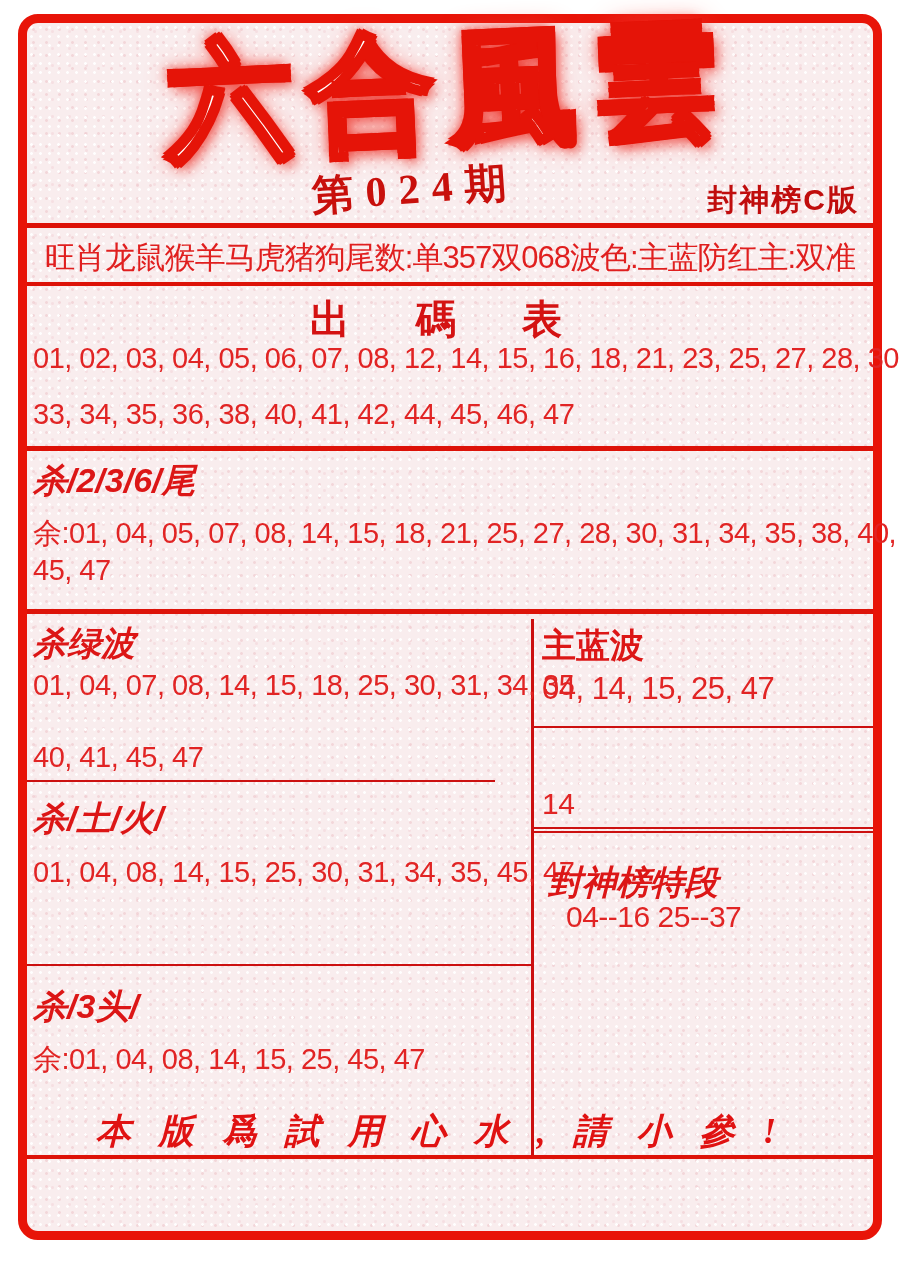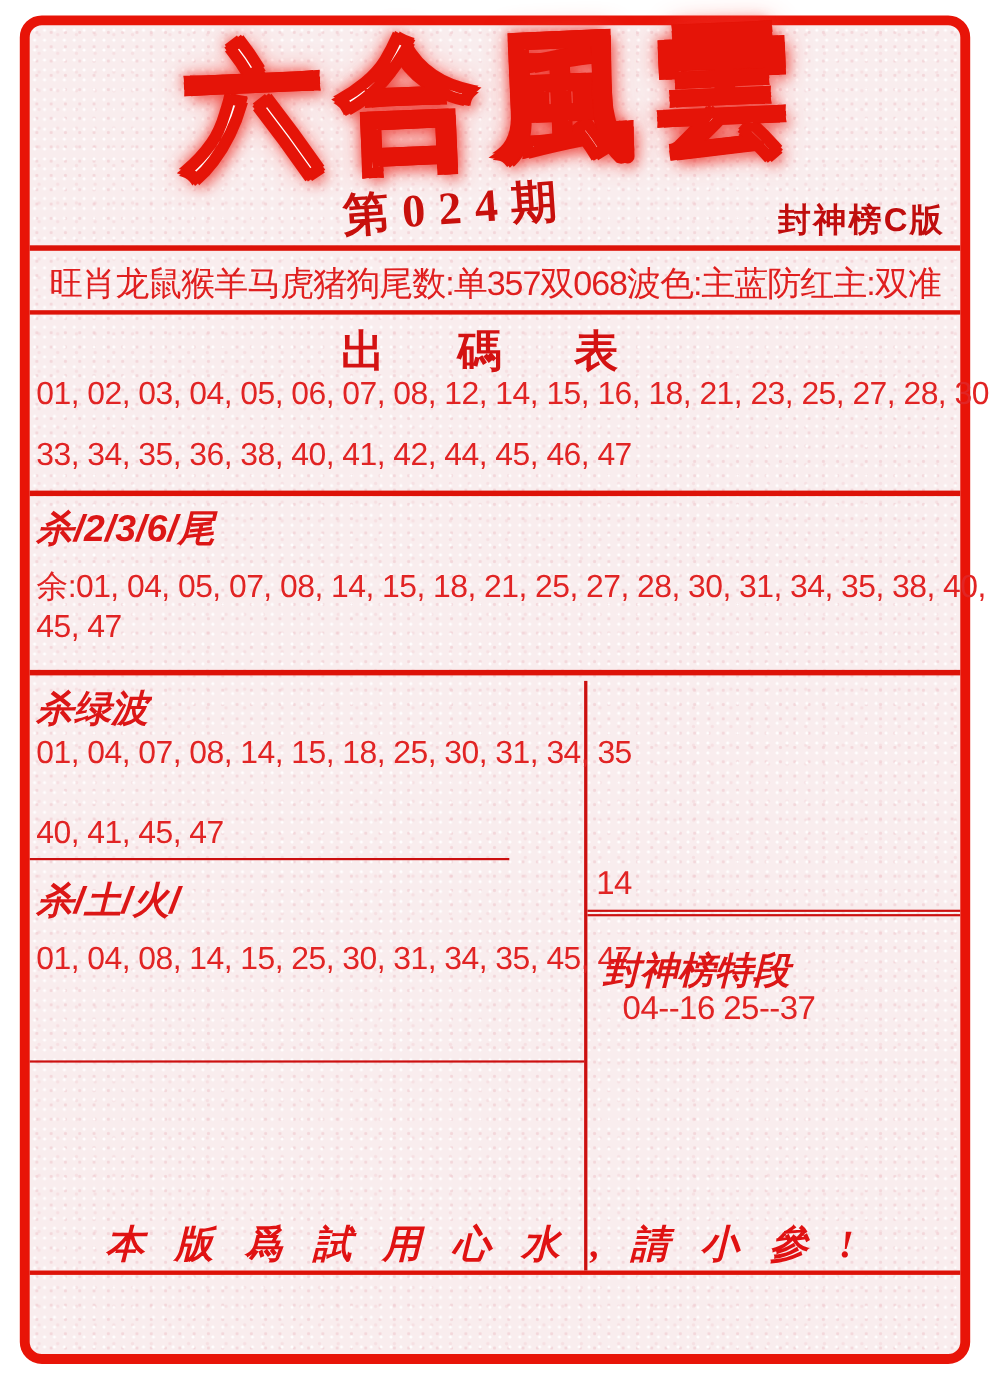--- a/index.html
+++ b/index.html
@@ -80,21 +80,21 @@
   .shawei-head{position:absolute;left:6px;top:2px;}
   .shawei-l1{position:absolute;left:6px;top:58px;}
   .shawei-l2{position:absolute;left:6px;top:98px;}
 
   
   .columns{left:0;top:596px;width:846px;height:540px;border-bottom:4px solid #dd1208;}
   .vdivider{position:absolute;left:504px;top:0;bottom:0;width:3px;background:#cc1010;}
   .leftcol{position:absolute;left:0;top:0;width:504px;height:540px;}
   .rightcol{position:absolute;left:507px;top:0;width:339px;height:540px;}
 
-  .sec-green{position:absolute;left:0;top:0;width:436px;height:161px;border-bottom:2px solid #cc1010;}
+  .sec-green{position:absolute;left:0;top:0;width:436px;height:161px;border-bottom:2px solid #cc1010;padding-left:32px;}
   .green-head{position:absolute;left:6px;top:2px;}
   .green-l1{position:absolute;left:6px;top:50px;}
   .green-l2{position:absolute;left:6px;top:122px;}
 
   .sec-earthfire{position:absolute;left:0;top:163px;width:504px;height:182px;border-bottom:2px solid #cc1010;}
   .ef-head{position:absolute;left:6px;top:14px;}
   .ef-l1{position:absolute;left:6px;top:74px;}
 
   .sec-3head{position:absolute;left:0;top:347px;width:504px;height:193px;}
   .h3-head{position:absolute;left:6px;top:18px;}
@@ -153,23 +153,31 @@
       <div class="leftcol">
         <div class="sec-green">
           <div class="head-it green-head">杀绿波</div>
           <div class="nums green-l1">01, 04, 07, 08, 14, 15, 18, 25, 30, 31, 34, 35</div>
           <div class="nums green-l2">40, 41, 45, 47</div>
         </div>
         <div class="sec-earthfire">
           <div class="head-it ef-head">杀/土/火/</div>
           <div class="nums ef-l1">01, 04, 08, 14, 15, 25, 30, 31, 34, 35, 45, 47</div>
         </div>
+        <div class="sec-3head">
+          <div class="head-it h3-head">杀/3头/</div>
+          <div class="nums h3-l1">余:01, 04, 08, 14, 15, 25, 45, 47</div>
+        </div>
       </div>
 
       <div class="rightcol">
+        <div class="sec-blue">
+          <div class="head-b blue-head">主蓝波</div>
+          <div class="nums blue-l1">04, 14, 15, 25, 47</div>
+        </div>
         <div class="sec-single">
           <div class="nums single-val">14</div>
         </div>
         <div class="sec-special">
           <div class="head-it special-head">封神榜特段</div>
           <div class="nums special-l1">04--16  25--37</div>
         </div>
       </div>
     </div>
 

